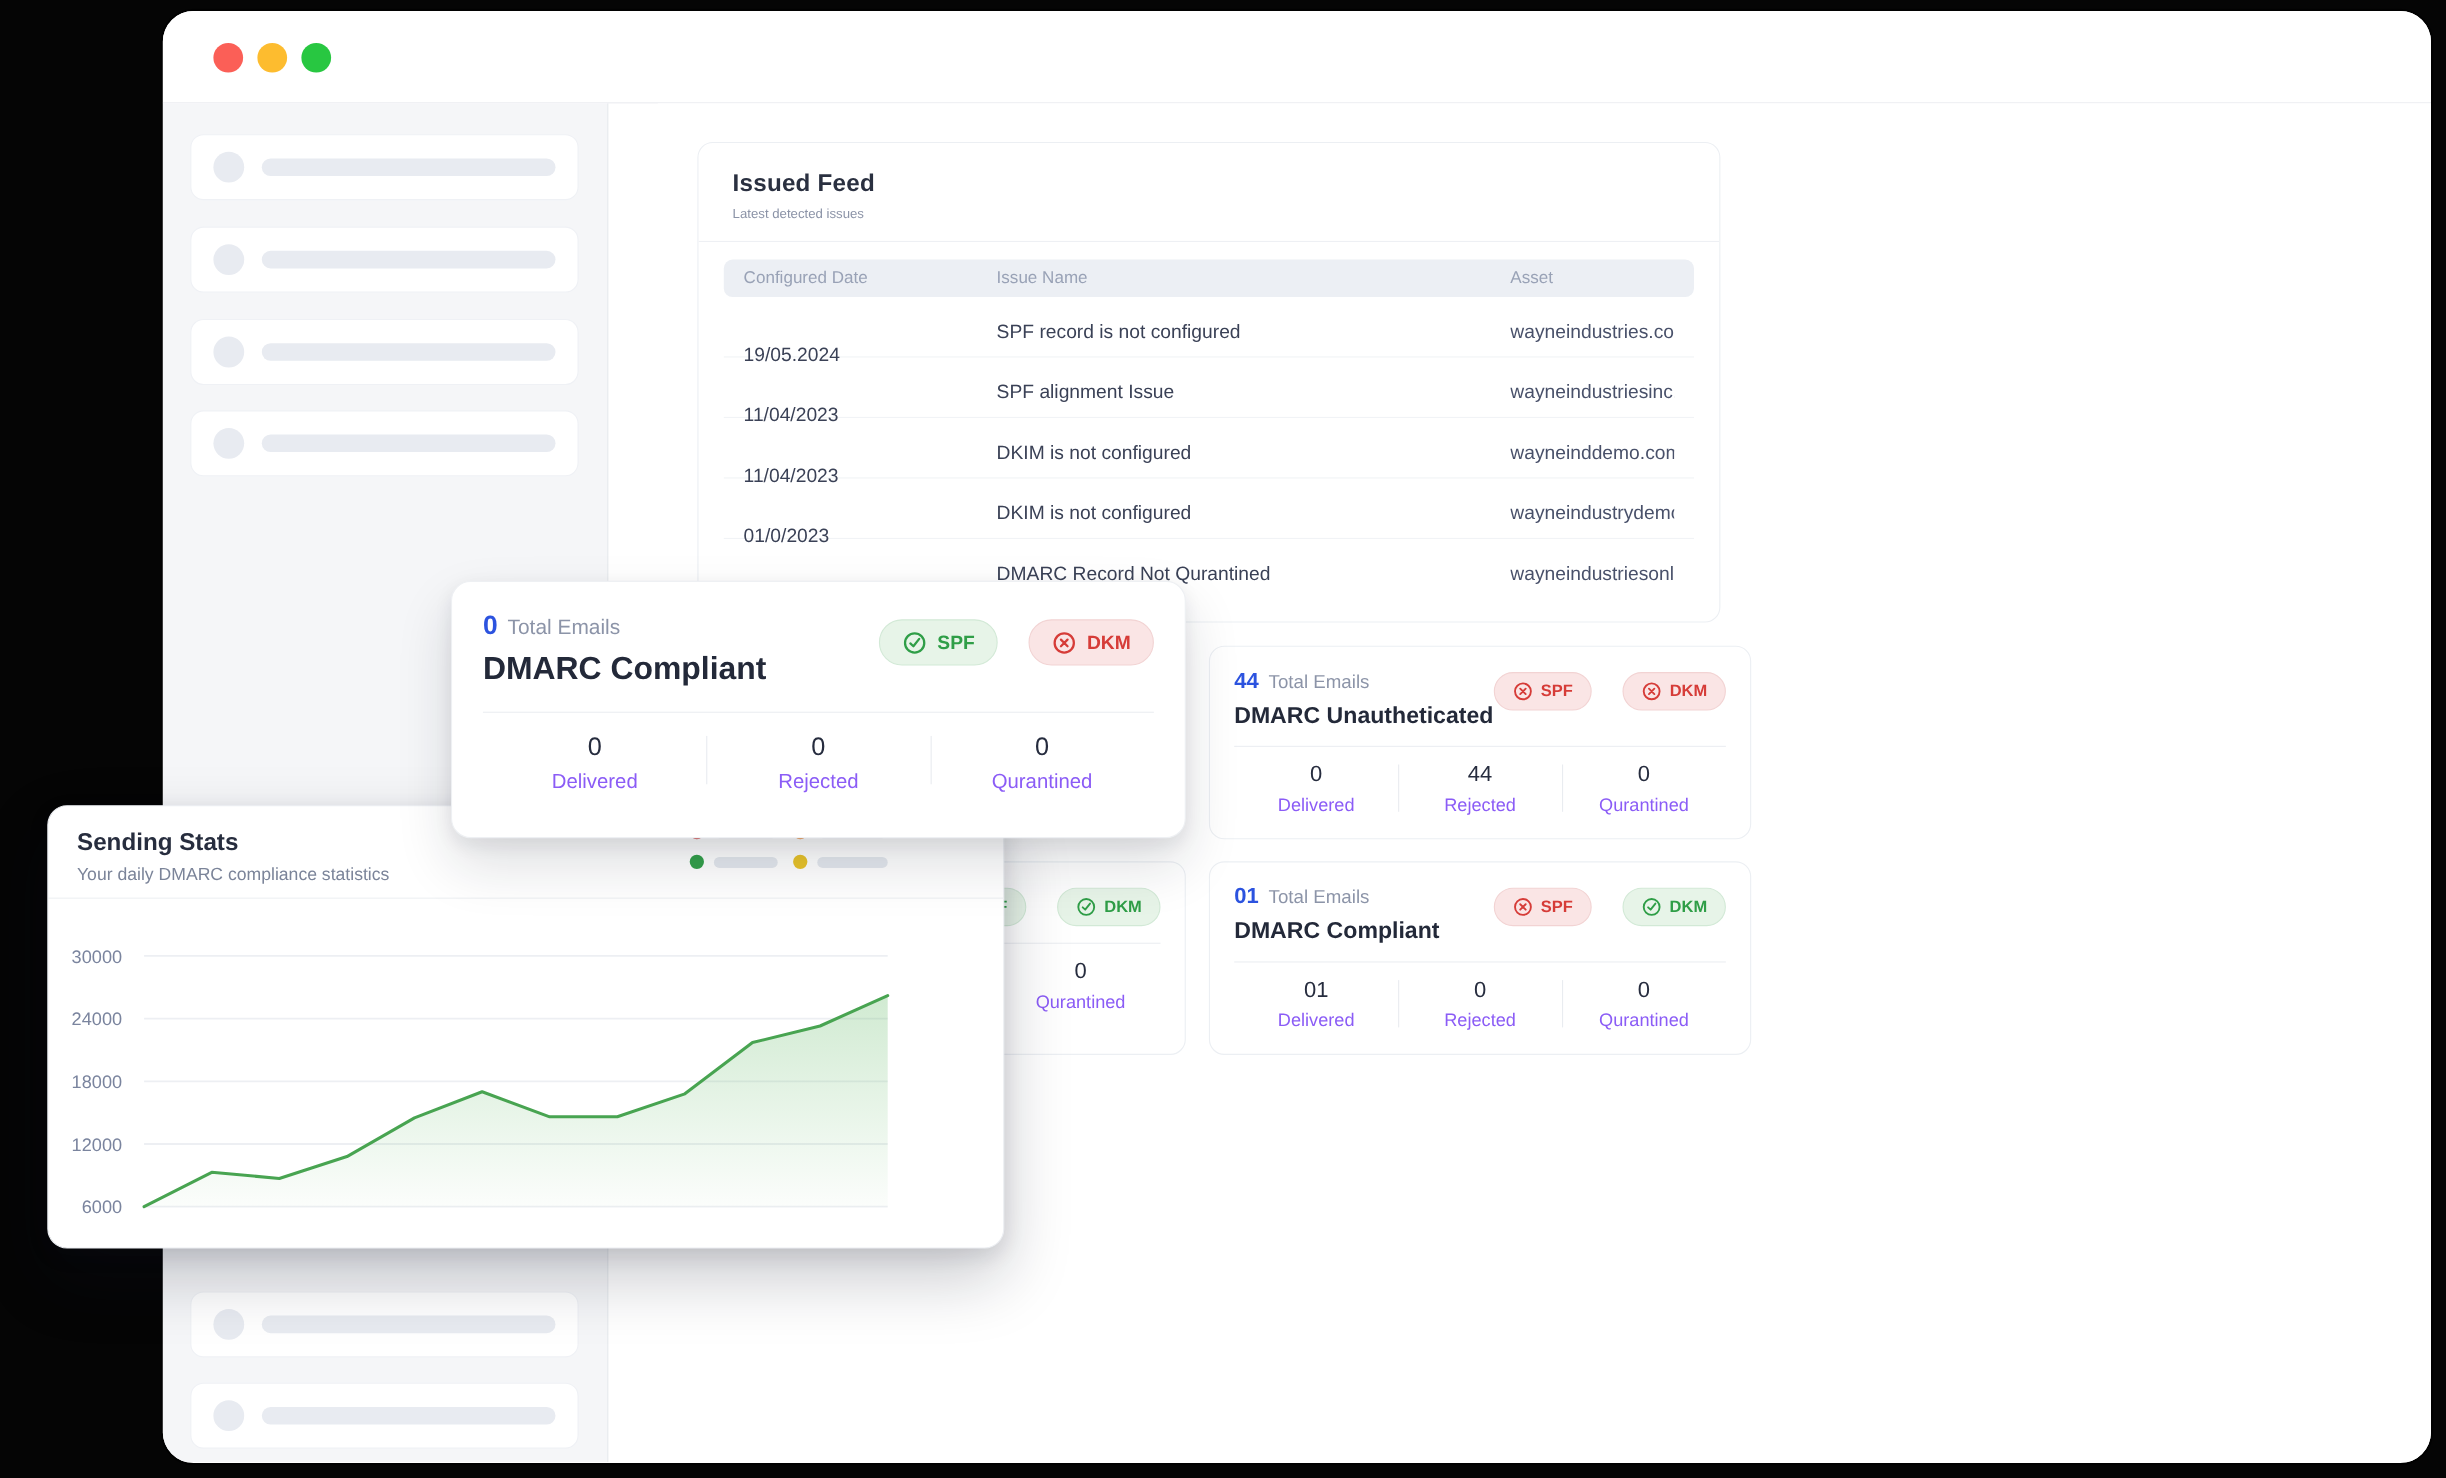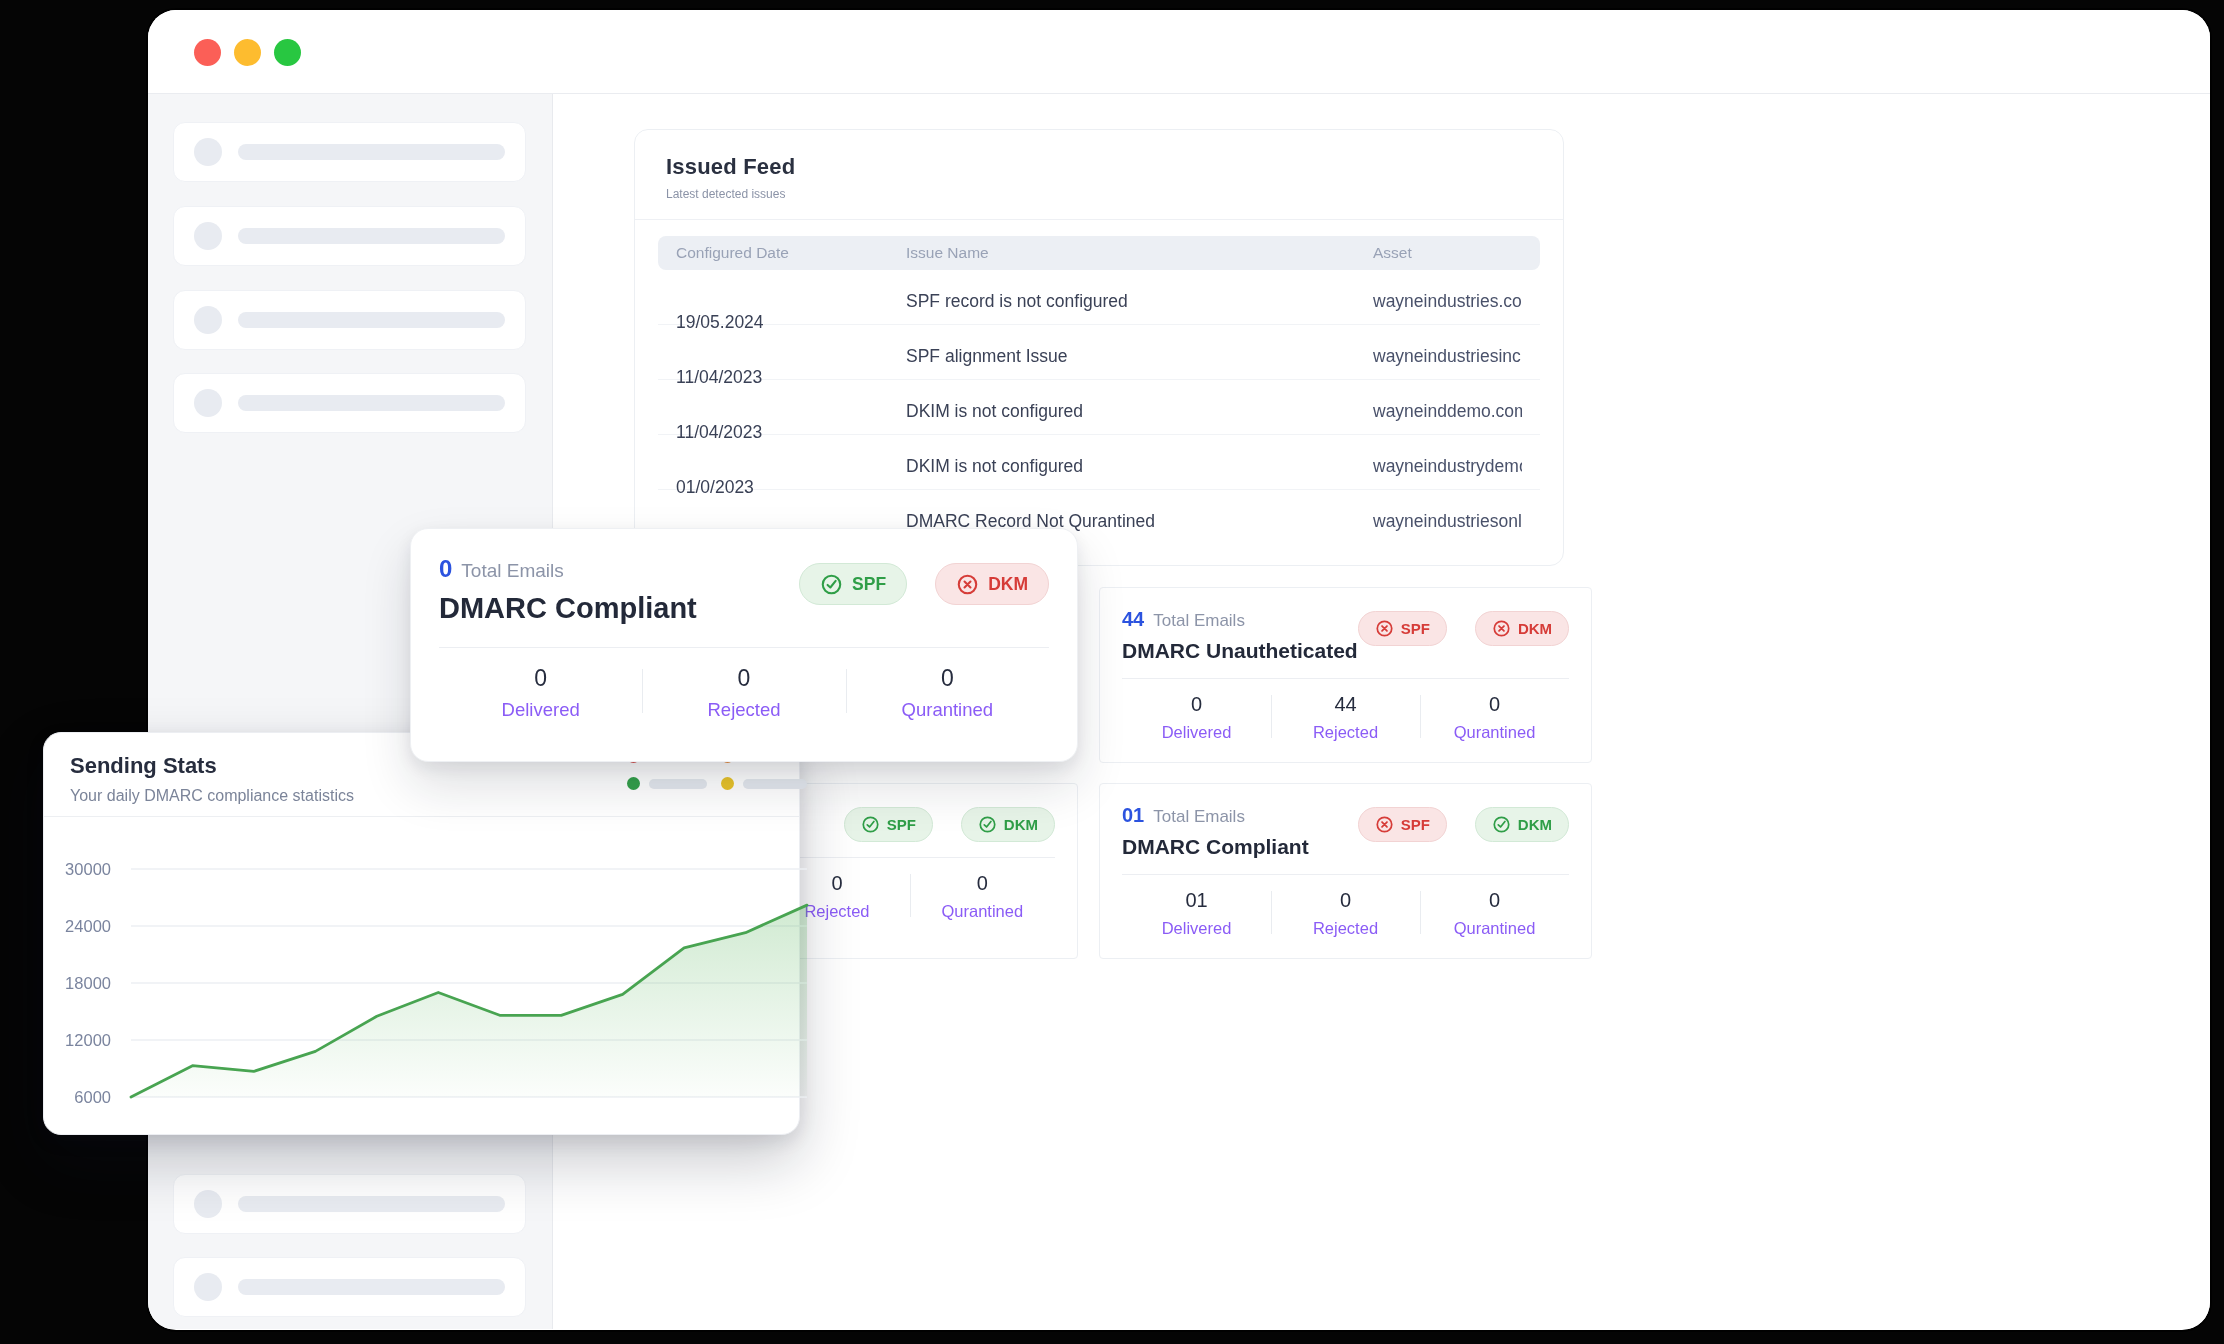--- a/index.html
+++ b/index.html
@@ -52,21 +52,21 @@
     display:grid; grid-template-columns:230px 467px 1fr; align-items:center;
     border-bottom:1px solid #F1F3F6; font-size:17.5px; white-space:nowrap;
   }
   .trow:last-child { border-bottom:none; }
   .t-date { color:#3A4156;margin-top:42px; }
   .t-issue { color:#3A4156; }
   .t-asset { color:#49516A; overflow:hidden; }
 
   
   .scard {
-    position:absolute; background:#fff; border:1px solid #ECEFF3; border-radius:4px;
+    position:absolute; background:#fff; border:1px solid #ECEFF3; border-radius:14px;
     padding:20px 22px 0; z-index:1;
   }
   .scard-top { display:flex; justify-content:space-between; align-items:flex-start; }
   .vrow { display:flex; align-items:baseline; gap:9px; }
   .vnum { font-size:20px; font-weight:700; color:#2C53DF; }
   .vlab { font-size:17px; color:#8C94A8; }
   .ctitle { font-size:21px; font-weight:700; color:#232939; margin-top:8px; white-space:nowrap; }
   .badges { display:flex; gap:28px; margin-top:3px; }
   .pill {
     height:35px; padding:0 16px; border-radius:18px; display:flex; align-items:center; gap:7px;
@@ -98,21 +98,21 @@
   .popup .pill { height:42px; padding:0 20px; border-radius:21px; font-size:17.5px; gap:9px; }
   .popup .badges { margin-top:8px; }
   .popup .scard-div { margin-top:22px; }
   .popup .stats { padding-top:17px; }
   .popup .sval { font-size:23px; }
   .popup .slab { font-size:18.5px; }
   .popup .stat + .stat::before { top:4px; bottom:18px; }
 
   
   .sending {
-    position:absolute; left:43px; top:732px; width:757px; height:403px; z-index:10;
+    position:absolute; left:43px; top:732px; width:870px; height:403px; z-index:10;
     background:#fff; border:1px solid #ECEEF2; border-radius:18px;
     box-shadow:0 26px 60px rgba(15,20,35,.22), 0 6px 18px rgba(15,20,35,.10);
   }
   .send-header { height:84px; border-bottom:1px solid #EDEFF2; padding:20px 26px 0; position:relative; }
   .send-title { font-size:22px; font-weight:700; color:#272D3E; }
   .send-sub { font-size:16px; color:#7B8499; margin-top:8px; }
   .legend {
     position:absolute; left:583px; top:17px;
     display:grid; grid-template-columns:auto auto; column-gap:14px; row-gap:14px;
   }

